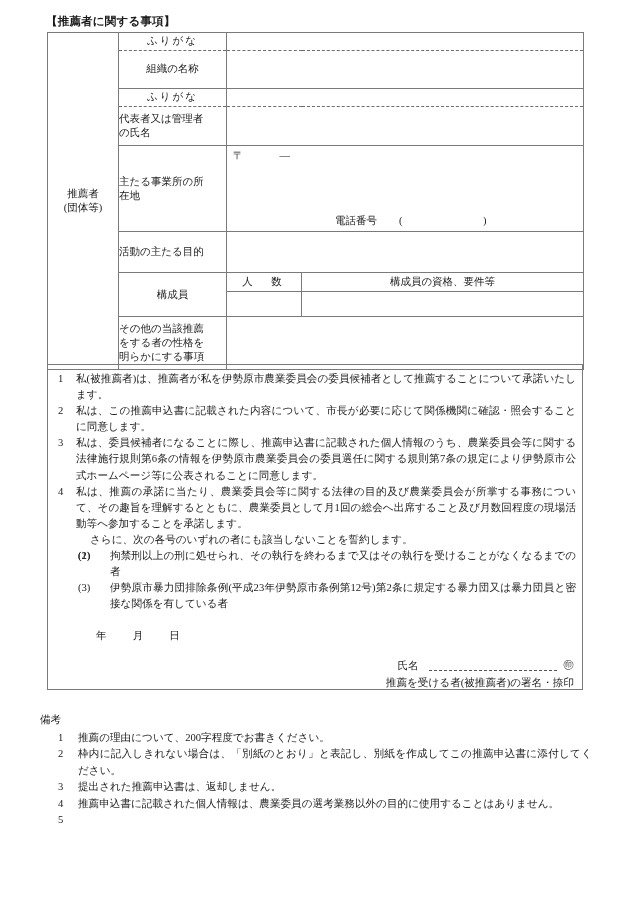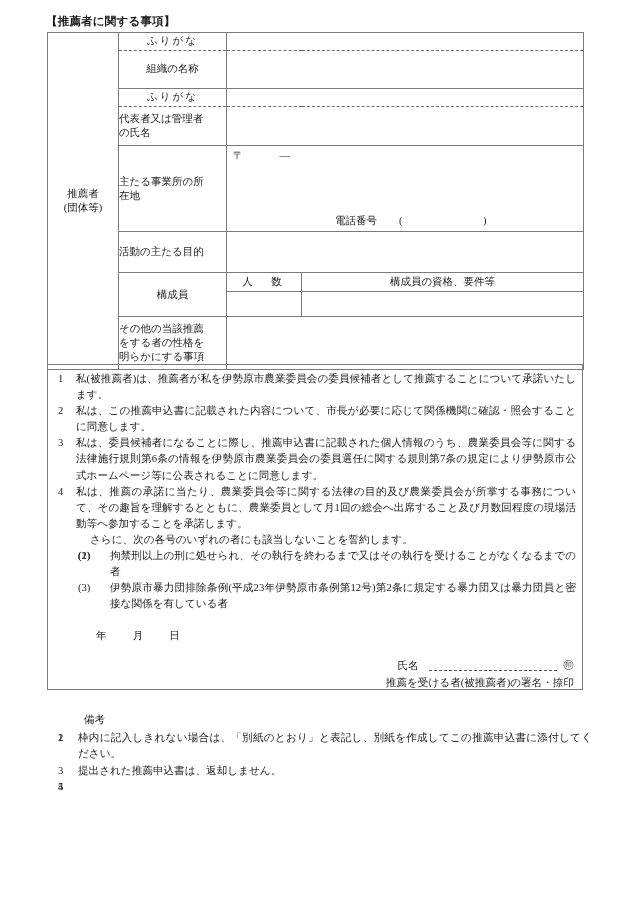--- a/index.html
+++ b/index.html
@@ -194,21 +194,20 @@
     position: absolute;
     left: 40px;
     top: 712px;
     width: 552px;
     font-size: 10.6px;
     line-height: 1.56;
   }
   .remarks-title {
     display: block;
     margin-bottom: 1px;
-    margin-left: 44px;
   }
   .r-item {
     display: block;
     position: relative;
     padding-left: 38px;
     text-align: justify;
   }
   .r-num {
     position: absolute;
     left: 18px;
@@ -354,34 +353,36 @@
         <span class="seal-mark">㊞</span>
       </span>
     </div>
   </div>
 
   <div class="remarks">
     <span class="remarks-title">備考</span>
 
     <span class="r-item">
       <span class="r-num">1</span>
+      <span>推薦の理由について、200字程度でお書きください。</span>
     </span>
 
     <span class="r-item">
       <span class="r-num">2</span>
       <span>枠内に記入しきれない場合は、「別紙のとおり」と表記し、別紙を作成してこの推薦申込書に添付してください。</span>
     </span>
 
     <span class="r-item">
       <span class="r-num">3</span>
       <span>提出された推薦申込書は、返却しません。</span>
     </span>
 
     <span class="r-item">
       <span class="r-num">4</span>
+      <span>推薦申込書に記載された個人情報は、農業委員の選考業務以外の目的に使用することはありません。</span>
     </span>
 
     <span class="r-item">
       <span class="r-num">5</span>
     </span>
   </div>
 
 </div>
 
 </body></html>

